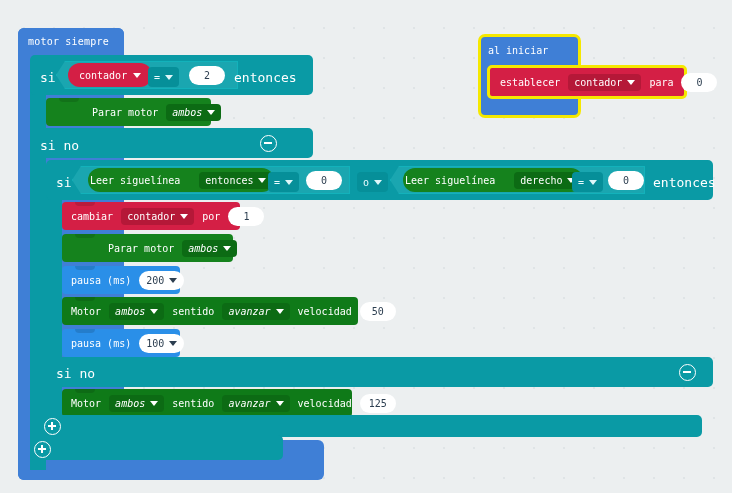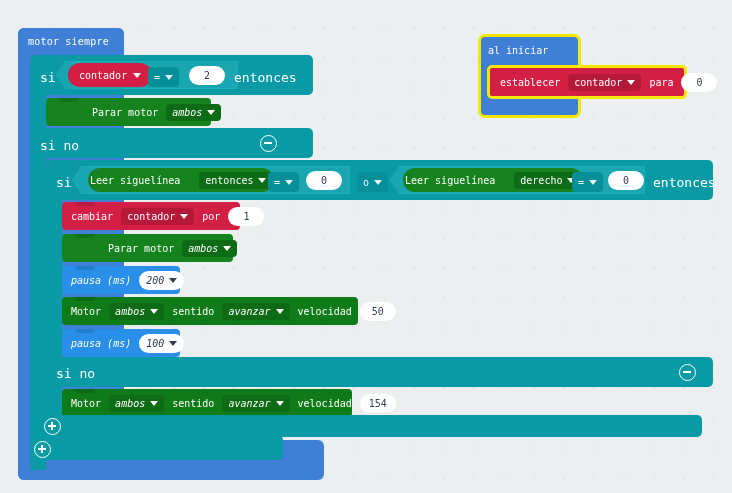--- a/index.html
+++ b/index.html
@@ -79,21 +79,21 @@
   .stmt{
     position:absolute;height:28px;border-radius:4px;display:flex;align-items:center;
     padding:0 9px;gap:8px;color:#fff;font-size:10px;white-space:nowrap;
   }
   .stmt::before{
     content:"";position:absolute;left:13px;top:0;width:20px;height:4px;
     background:rgba(0,0,0,.12);border-radius:0 0 4px 4px;
   }
   .green{background:#15821d;padding-left:46px;}
   .red{background:#d41f45;}
-  .blue{background:#2a8fe8;font-style:italic;}
+  .blue{background:#2a8fe8;}
   .darkgreen{background:#0f7a18;}
 
   
   .dd{
     display:inline-flex;align-items:center;gap:5px;border-radius:4px;
     padding:2px 6px;font-size:10px;color:#fff;line-height:13px;
   }
   .dd.green{background:#0c6b14;font-style:italic;}
   .dd.red{background:#b51838;}
   .dd.op{background:#068f99;color:#eafcff;}
@@ -295,21 +295,21 @@
     <span class="dd green">
       <span>ambos</span>
       <span class="caret"></span>
     </span>
     <span>sentido</span>
     <span class="dd green">
       <span>avanzar</span>
       <span class="caret"></span>
     </span>
     <span>velocidad</span>
-    <span class="num">154</span>
+    <span class="num">125</span>
   </div>
 
   <div class="blk ifB-foot"></div>
   <div class="cicon" style="left:44px;top:418px;">
       <i class="h"></i>
       <i class="v"></i>
     </div>
 
   <div class="blk ifA-foot"></div>
   <div class="cicon" style="left:34px;top:441px;">

